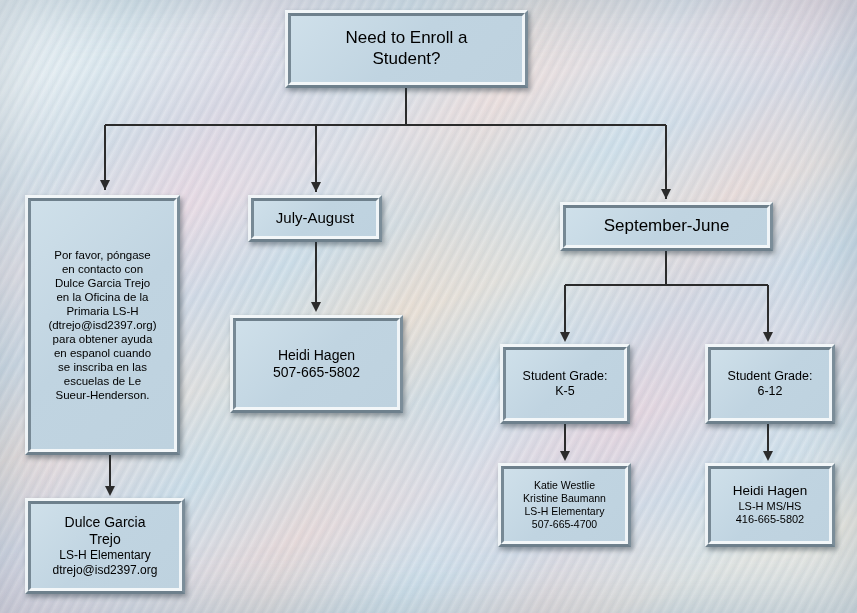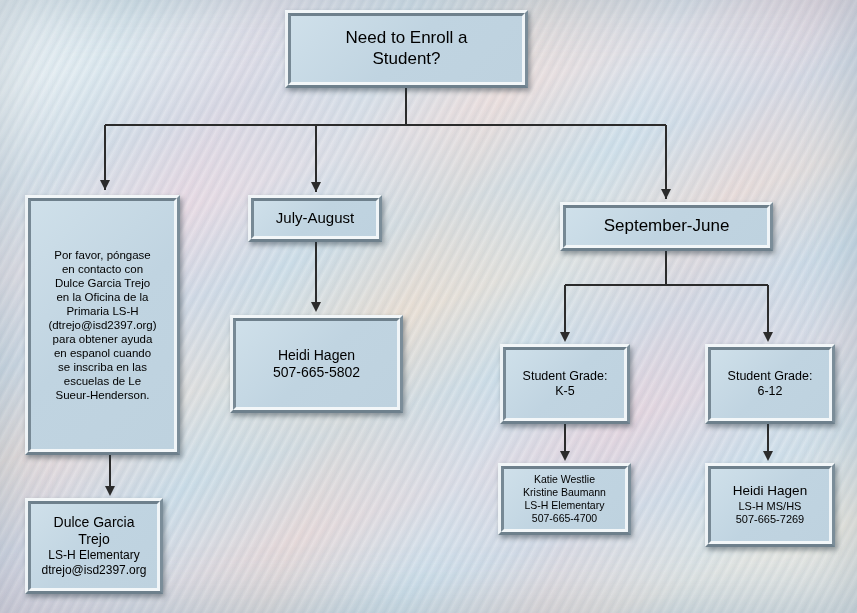--- a/index.html
+++ b/index.html
@@ -112,28 +112,28 @@
 
   #n-heidi1      { left: 230px; top: 315px; width: 173px; height: 98px; }
   #n-heidi1 .txt { font-size: 14px; }
 
   #n-k5        { left: 500px; top: 344px; width: 130px; height: 80px; }
   #n-k5 .txt   { font-size: 12.5px; }
 
   #n-612       { left: 705px; top: 344px; width: 130px; height: 80px; }
   #n-612 .txt  { font-size: 12.5px; }
 
-  #n-elem       { left: 498px; top: 463px; width: 133px; height: 72px; }
+  #n-elem       { left: 498px; top: 463px; width: 133px; height: 84px; }
   #n-elem .txt  { font-size: 10.5px; }
 
   #n-mshs       { left: 705px; top: 463px; width: 130px; height: 84px; }
   #n-mshs .txt  { font-size: 11px; }
   #n-mshs .big  { font-size: 13.5px; }
 
-  #n-dulce      { left: 25px;  top: 498px; width: 138px; height: 96px; }
+  #n-dulce      { left: 25px;  top: 498px; width: 160px; height: 96px; }
   #n-dulce .txt { font-size: 12px; }
   #n-dulce .big { font-size: 14px; }
 
   svg#edges {
     position: absolute;
     left: 0; top: 0;
     width: 857px;
     height: 613px;
     z-index: 2;
     pointer-events: none;
@@ -244,21 +244,21 @@
       <span class="txt">Katie Westlie
 Kristine Baumann
 LS-H Elementary
 507-665-4700</span>
     </div>
   </div>
 
   <div class="node" id="n-mshs">
     <div class="inner">
       <span class="txt"><span class="big">Heidi Hagen</span><br><span>LS-H MS/HS
-507-665-7269</span></span>
+416-665-5802</span></span>
     </div>
   </div>
 
   <div class="node" id="n-dulce">
     <div class="inner">
       <span class="txt"><span class="big">Dulce Garcia
 Trejo</span><br><span>LS-H Elementary
 dtrejo@isd2397.org</span></span>
     </div>
   </div>

